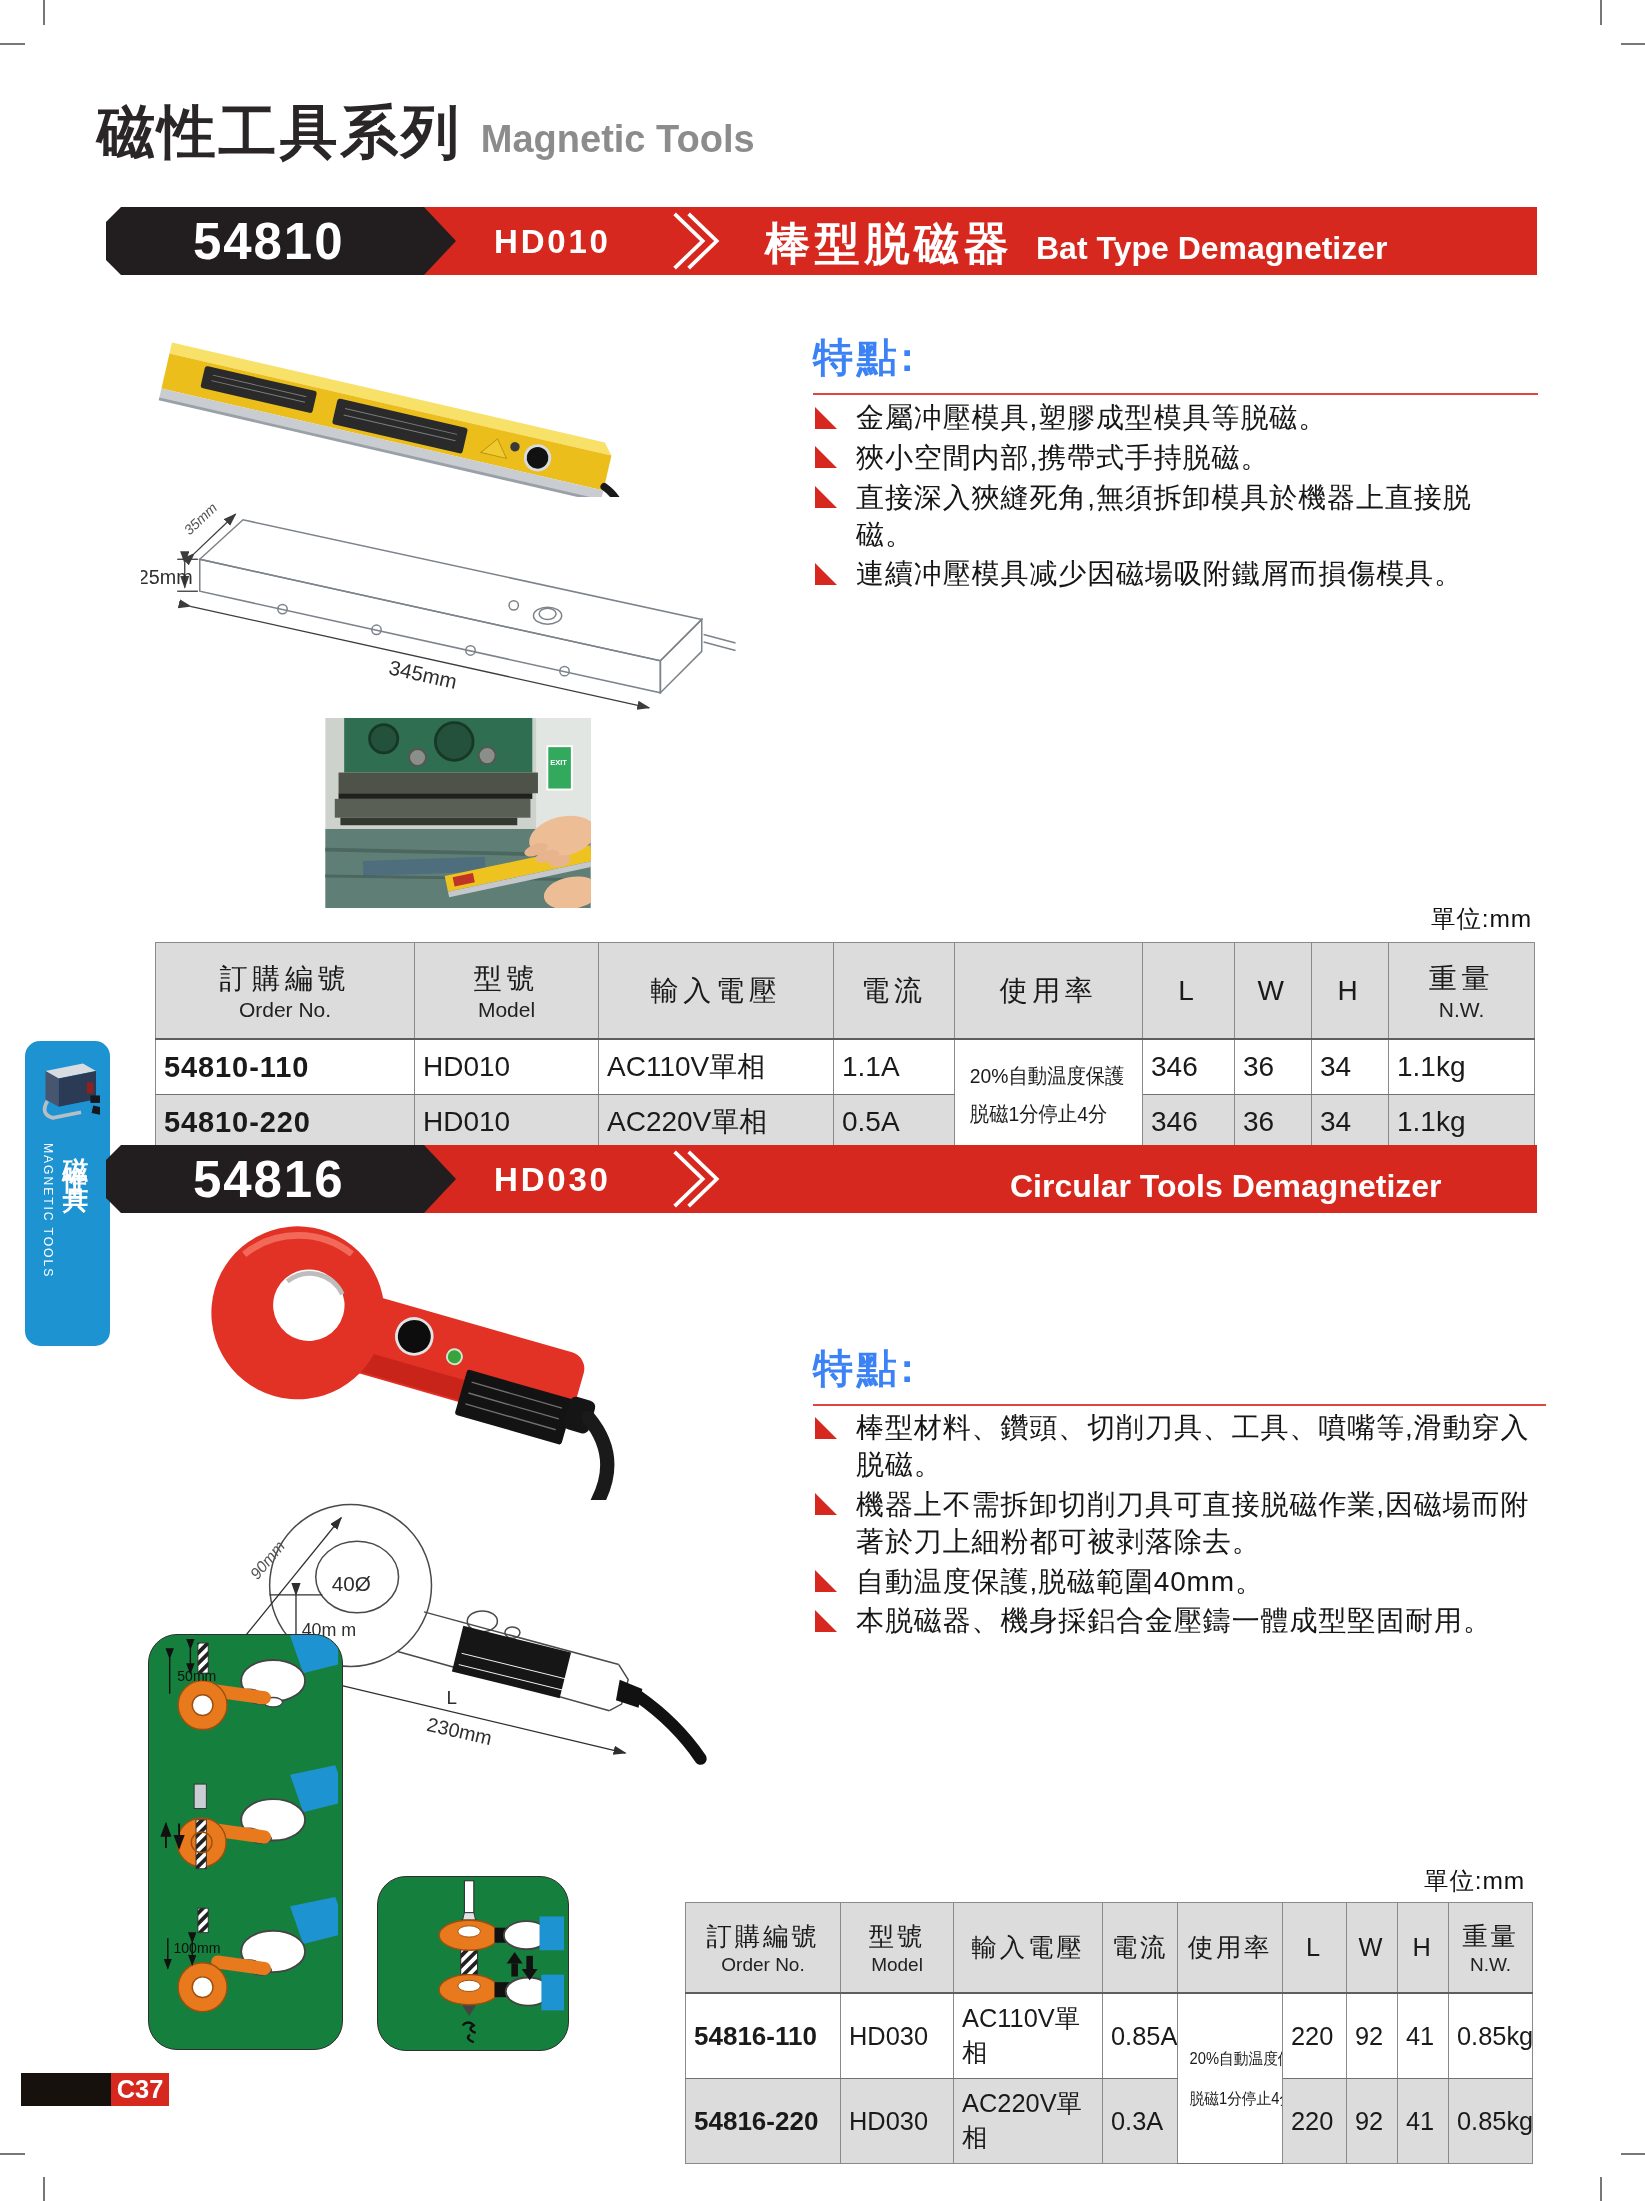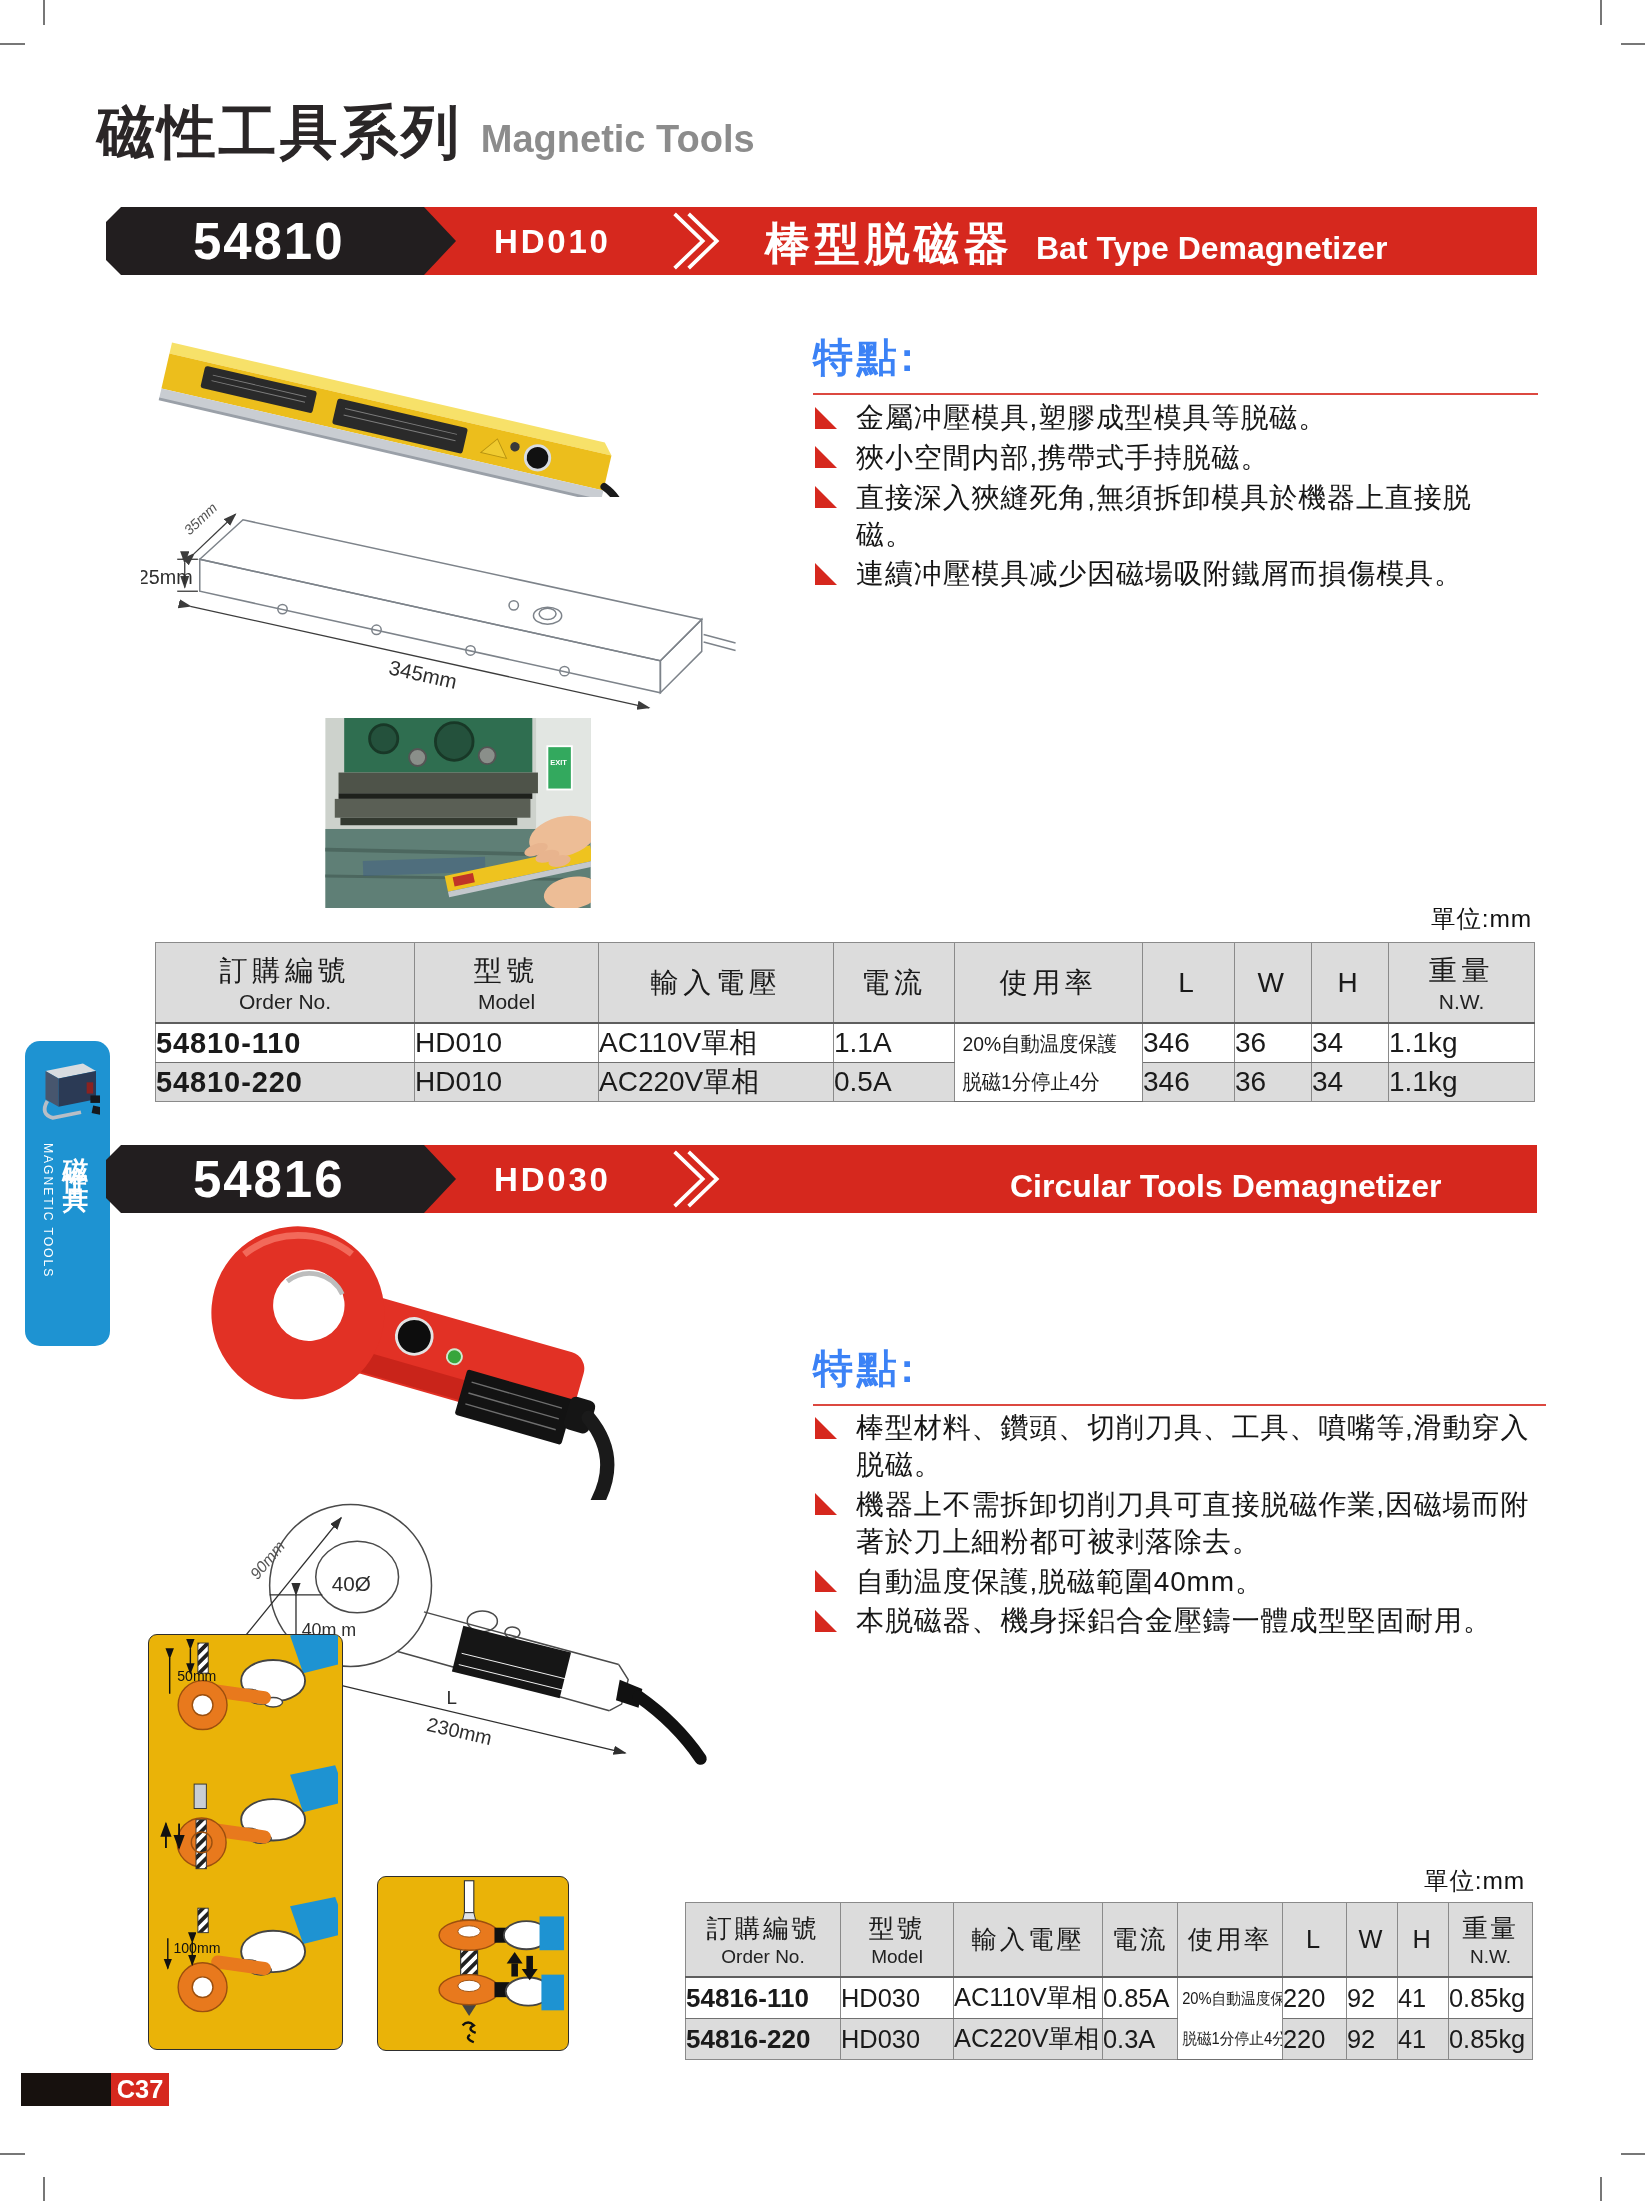--- a/index.html
+++ b/index.html
@@ -26,21 +26,21 @@
   .feat-block{position:absolute}
   .feat-block .t{color:#3b82f6;font-size:40px;font-weight:bold;letter-spacing:3.8px}
   .feat-block .rule{height:2.8px;background:#d6281e;margin-top:7.5px;opacity:.85}
 
   ul.features{position:absolute;margin:0;padding:0;font-size:28px;line-height:37px;letter-spacing:0.9px;color:#161616}
   ul.features li{position:relative;list-style:none;padding-left:43px;margin-bottom:2.8px}
   ul.features .tri{position:absolute;left:1.9px;top:7.5px;width:0;height:0;
      border-bottom:22.6px solid #d6281e;border-right:22.6px solid transparent}
 
   table.spec{position:absolute;border-collapse:collapse;table-layout:fixed;background:#fff}
-  table.spec th,table.spec td{border:0.9px solid #8a8a8a;vertical-align:middle;padding:0;overflow:hidden}
+  table.spec th,table.spec td{border:0.9px solid #8a8a8a;vertical-align:middle;padding:8px;overflow:hidden}
   table.spec thead th{background:#dcdcdc;border-bottom:2.8px solid #5e5e5e;font-weight:normal}
   table.spec tbody tr:first-child td{border-bottom:1.9px solid #707070}
   table.spec tbody tr.alt td{background:#dcdcdc}
   table.spec td.duty{background:#fff;font-weight:normal}
   table.spec td.duty div{white-space:nowrap;transform:scaleX(.92);transform-origin:center}
   .t1 .th-zh{font-size:28px;letter-spacing:4.7px}
   .t1 .th-en{font-size:21px;color:#222}
   .t1 td{font-size:28px;height:38px}
   .t1 thead th{height:79px}
   .t1 td.order{font-weight:bold;font-size:29px;letter-spacing:0.9px}
@@ -52,21 +52,21 @@
   .t2 td.order{font-weight:bold;font-size:26px}
   .t2 td.duty{font-size:16px;line-height:40px}
 
   .unit{position:absolute;font-size:24.5px;letter-spacing:0.9px;color:#111}
 
   .tab{position:absolute;left:24.5px;top:1041px;width:85px;height:305px;background:#1e93d2;border-radius:15px}
   .tab .txt{position:absolute;left:0;right:0;top:96px;display:flex;justify-content:center;gap:4.7px}
   .tab .en{writing-mode:vertical-rl;color:#fff;font-size:12.2px;letter-spacing:1.9px;margin-top:5.6px}
   .tab .zh{writing-mode:vertical-rl;color:#fff;font-size:25.4px;letter-spacing:10.4px;font-weight:bold}
 
-  .panel{position:absolute;border:1.9px solid #2e2e2e;border-radius:9px;background:#eab308;overflow:hidden}
+  .panel{position:absolute;border:1.9px solid #2e2e2e;border-radius:29px;background:#15803d;overflow:hidden}
 
   .pagenum-black{position:absolute;left:21px;top:2073px;width:90px;height:33px;background:#17110e}
   .pagenum-red{position:absolute;left:111px;top:2073px;width:58px;height:33px;background:#d6281e;color:#fff;
      display:flex;align-items:center;justify-content:center;font-size:25.4px;font-weight:bold}
   .abs{position:absolute}
 </style>
 </head>
 <body>
 
 <div class="page">

